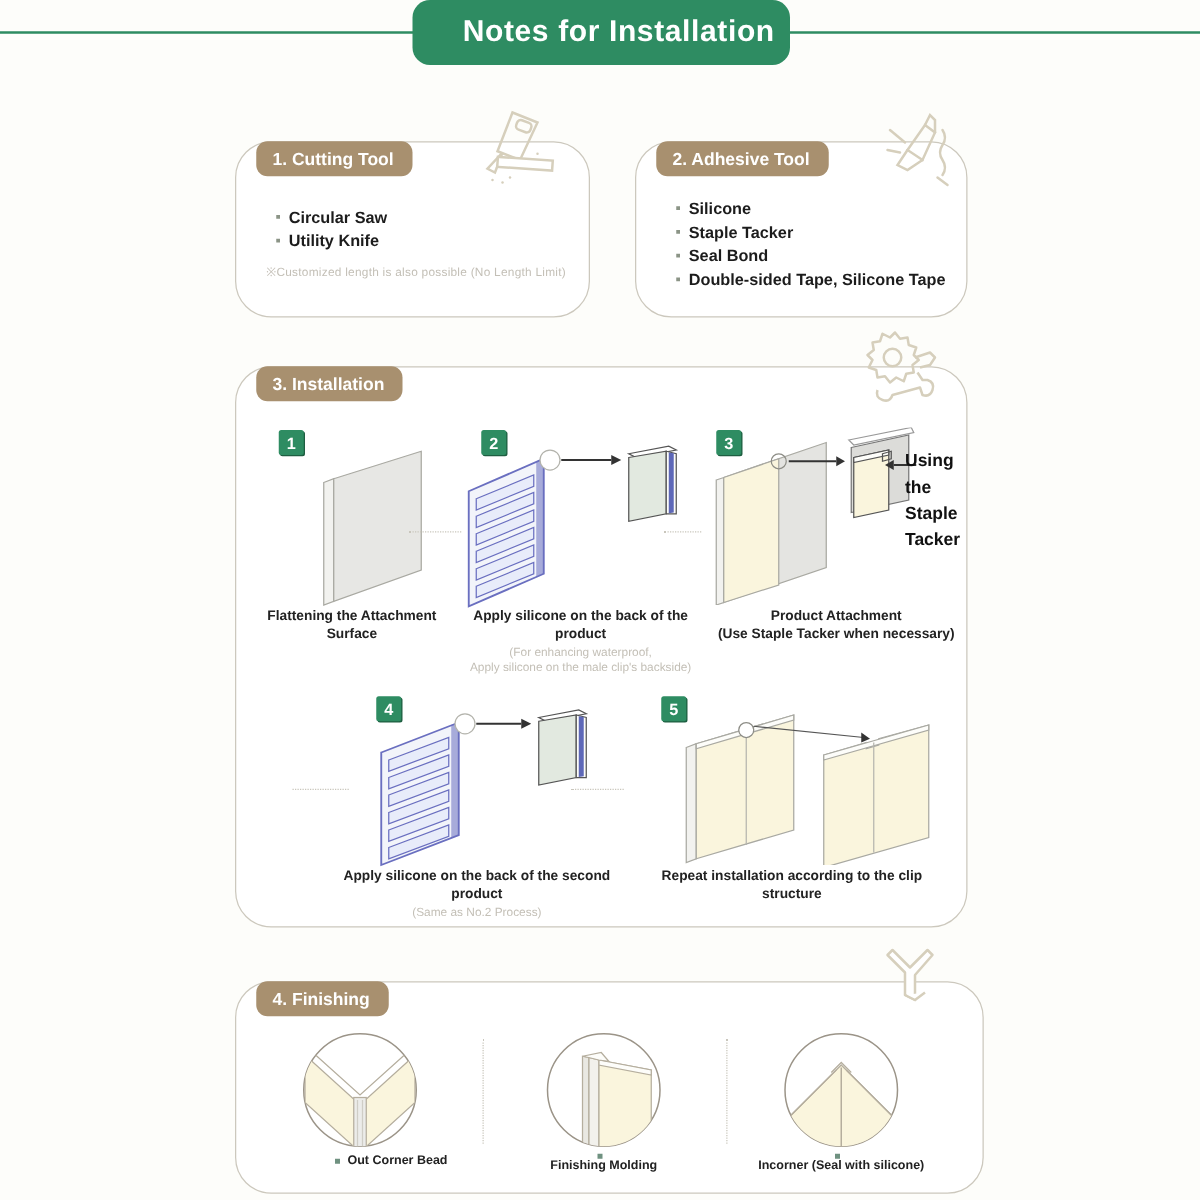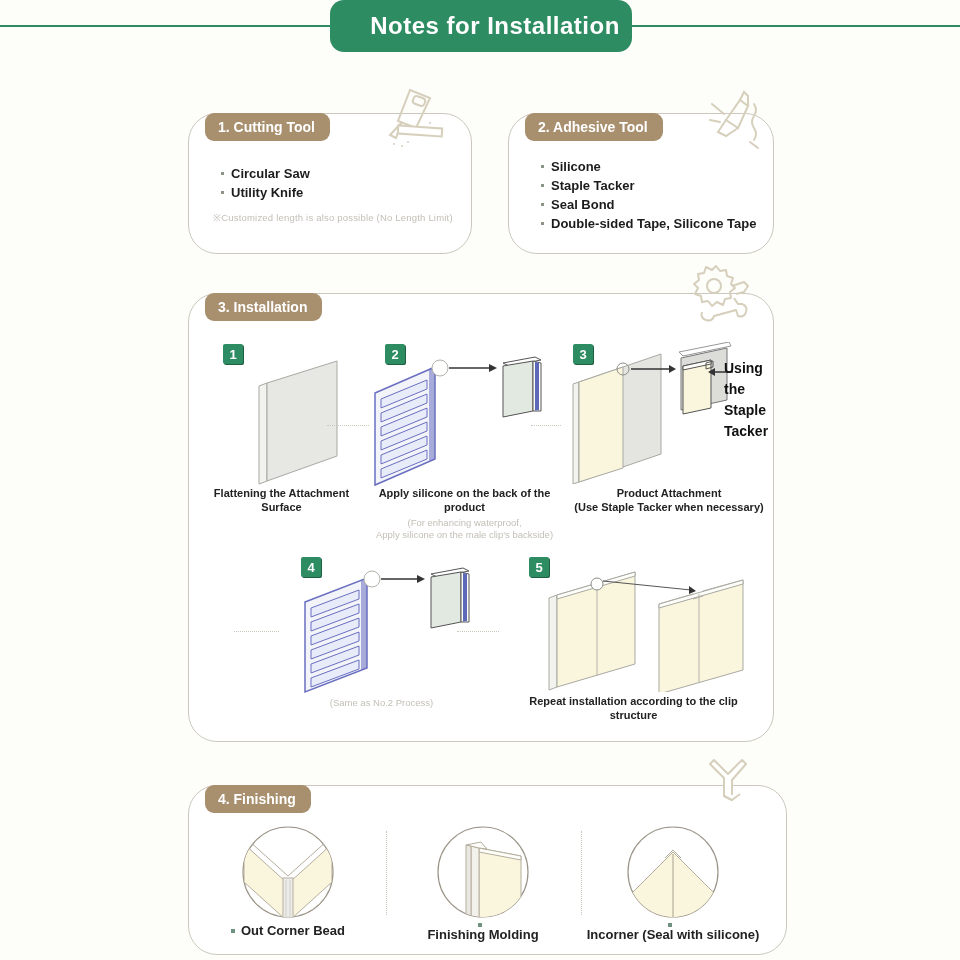--- a/index.html
+++ b/index.html
@@ -28,22 +28,22 @@
   .step-num{position:absolute;width:20px;height:20px;background:#2e8c62;color:#fff;font-weight:bold;
             font-size:13px;display:flex;align-items:center;justify-content:center;
             box-shadow:1px 1px 0 #1e5e41;border-radius:2px;}
   .caption{position:absolute;text-align:center;font-weight:bold;font-size:11px;color:#222;line-height:1.25;}
   .cap-note{font-weight:normal;font-size:9.5px;color:#c3bfb6;line-height:1.3;margin-top:2px;}
   .dot-h{position:absolute;height:0;border-top:1.5px dotted #c9c6bc;}
   .dot-v{position:absolute;width:0;border-left:1.5px dotted #c9c6bc;}
   .annot{position:absolute;font-weight:bold;font-size:14px;color:#111;line-height:1.5;text-align:left;}
 
   
-  .fin-label{position:absolute;display:flex;align-items:center;justify-content:center;font-weight:bold;
-             font-size:13px;color:#222;}
+  .fin-label{position:absolute;display:flex;align-items:center;justify-content:flex-end;font-weight:bold;
+             font-size:10px;color:#222;}
   .fin-label .sq{width:4px;height:4px;background:#6f9180;margin-right:6px;flex:none;}
 </style>
 </head>
 <body>
 
 <div class="abs banner-line"></div>
 <div class="abs banner">
   <span>Notes for Installation</span>
 </div>
 
@@ -209,20 +209,21 @@
     <polygon points="150,22 157,27 150,30" fill="#333"></polygon>
     <polygon points="120,40 154,30 154,35 164,32 164,27 204,16 204,106 120,130" fill="#faf5dd" stroke="#a9a9a2" stroke-width="1"></polygon>
     <polygon points="120,40 204,16 204,20 120,44" fill="#fdfdfa" stroke="#a9a9a2" stroke-width="1"></polygon>
     <line x1="160" y1="30" x2="160" y2="118" stroke="#b5b5ae" stroke-width="1"></line>
   </svg>
 
   <div class="dot-h" style="left:45px;top:337px;width:45px;"></div>
   <div class="dot-h" style="left:268px;top:337px;width:42px;"></div>
 
   <div class="caption" style="left:80px;top:401px;width:225px;">
+    <div>Apply silicone on the back of the second product</div>
     <div class="cap-note">(Same as No.2 Process)</div>
   </div>
   <div class="caption" style="left:317px;top:401px;width:255px;">Repeat installation according to the clip structure</div>
 </div>
 
 <svg class="abs" style="left:692px;top:262px;" width="64" height="64" viewBox="0 0 64 64">
   <g fill="none" stroke="#d6cfbc" stroke-width="2" stroke-linejoin="round">
     <path d="M24 4 L28 9 L34 8 L35 14 L41 16 L39 22 L43 26 L38 30 L39 36 L33 37 L31 43 L25 40 L20 44 L16 39 L10 40 L9 34 L3 32 L6 26 L2 22 L7 18 L6 12 L12 11 L14 5 L20 8 Z"></path>
     <circle cx="22" cy="24" r="7"></circle>
     <path d="M40 24 L52 20 L56 24 L52 30 L44 32"></path>

